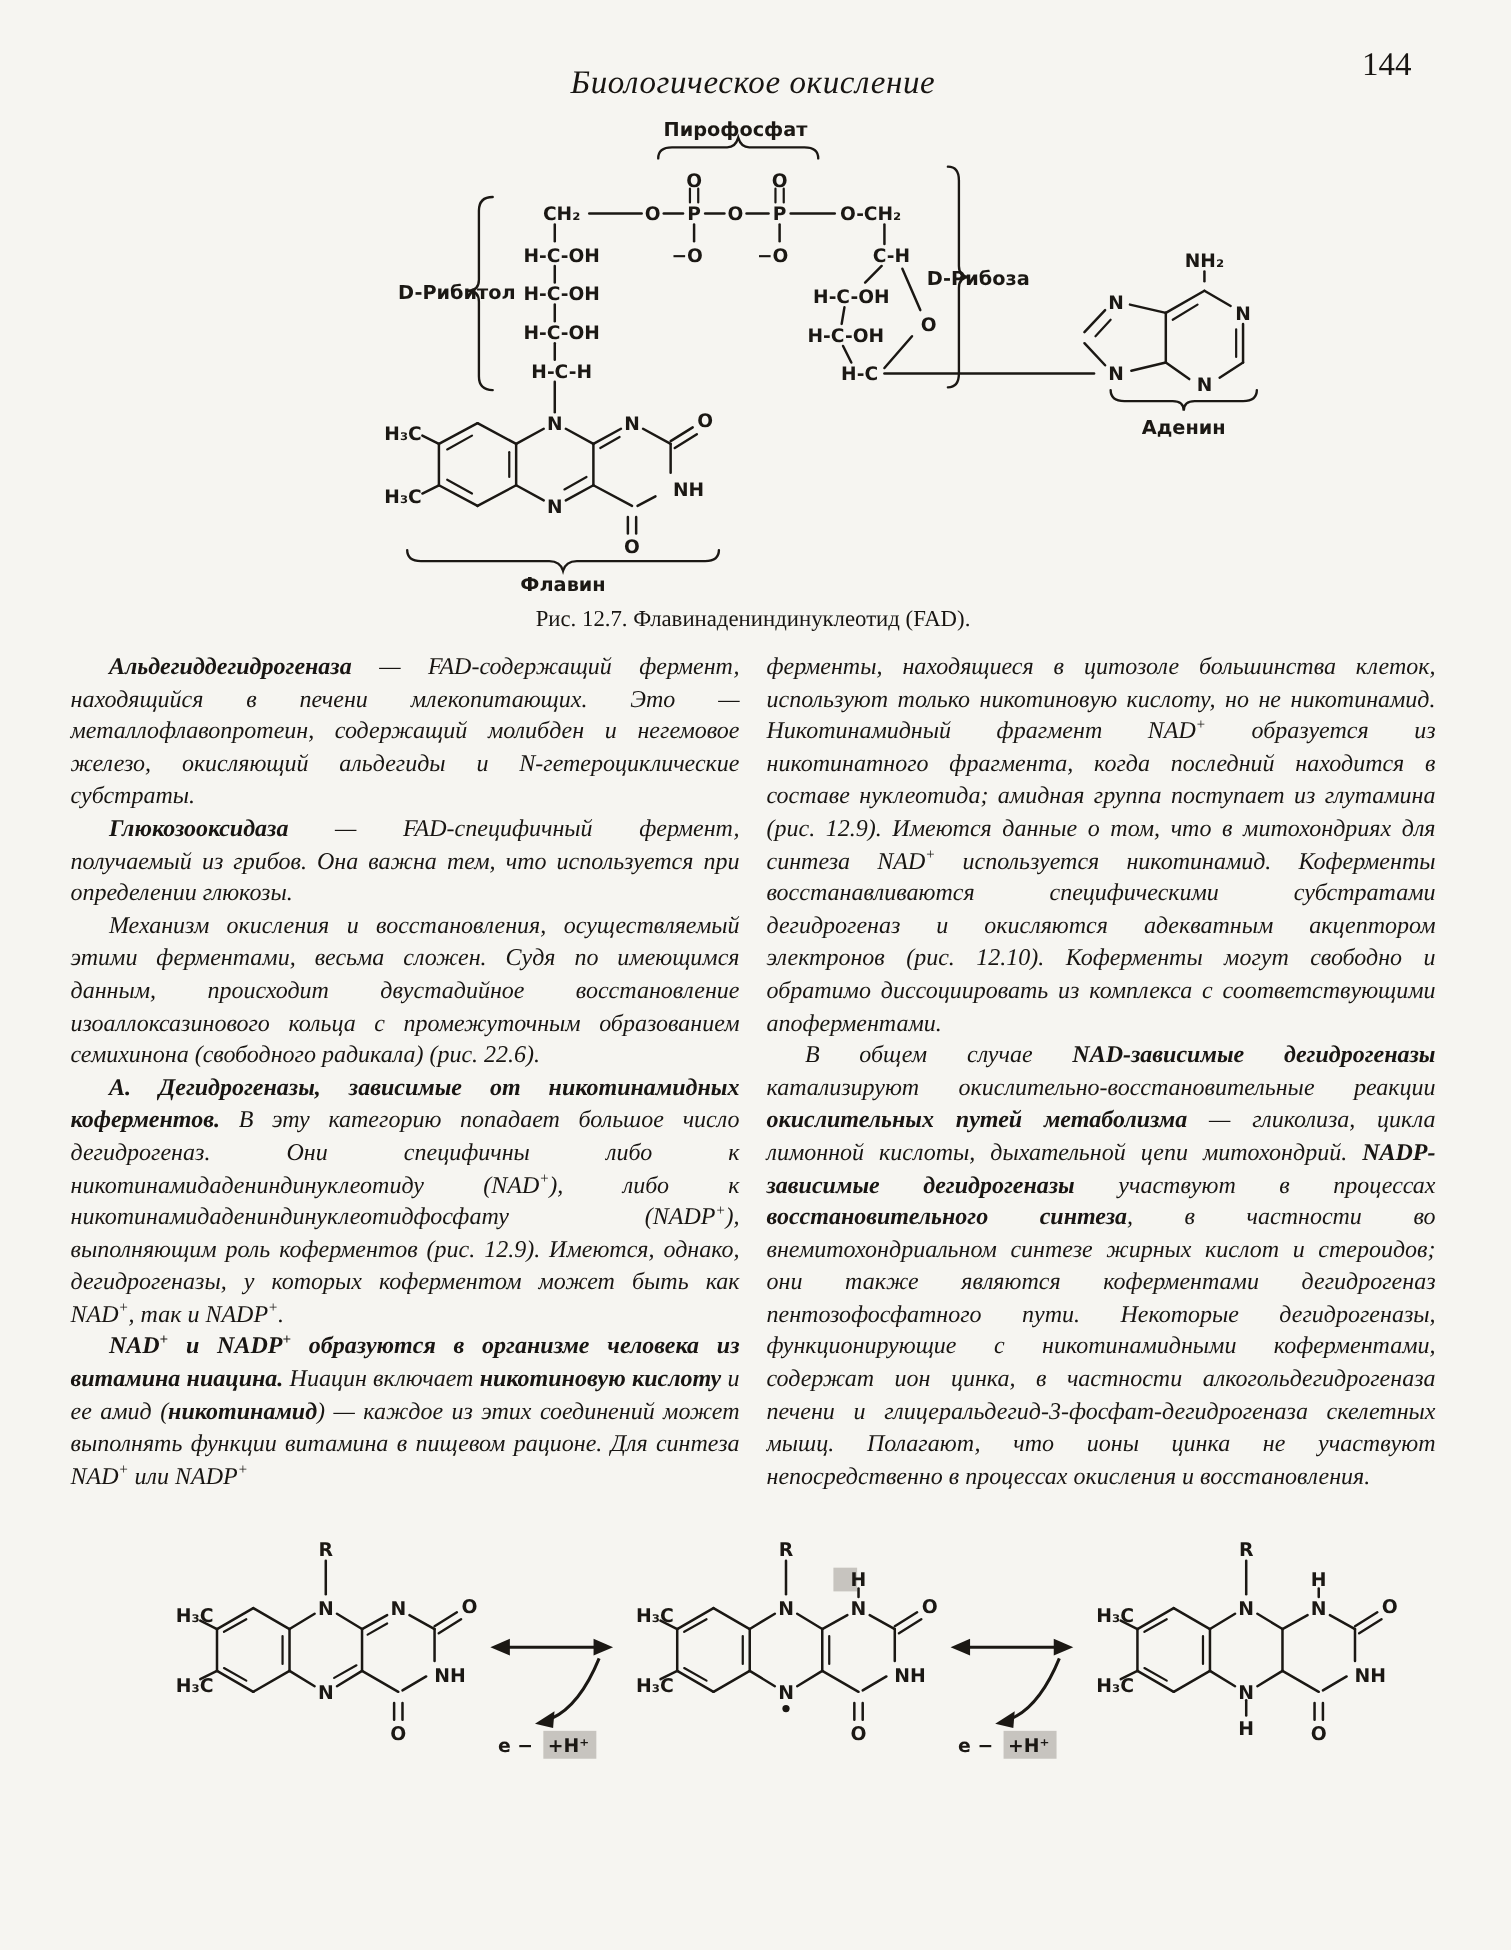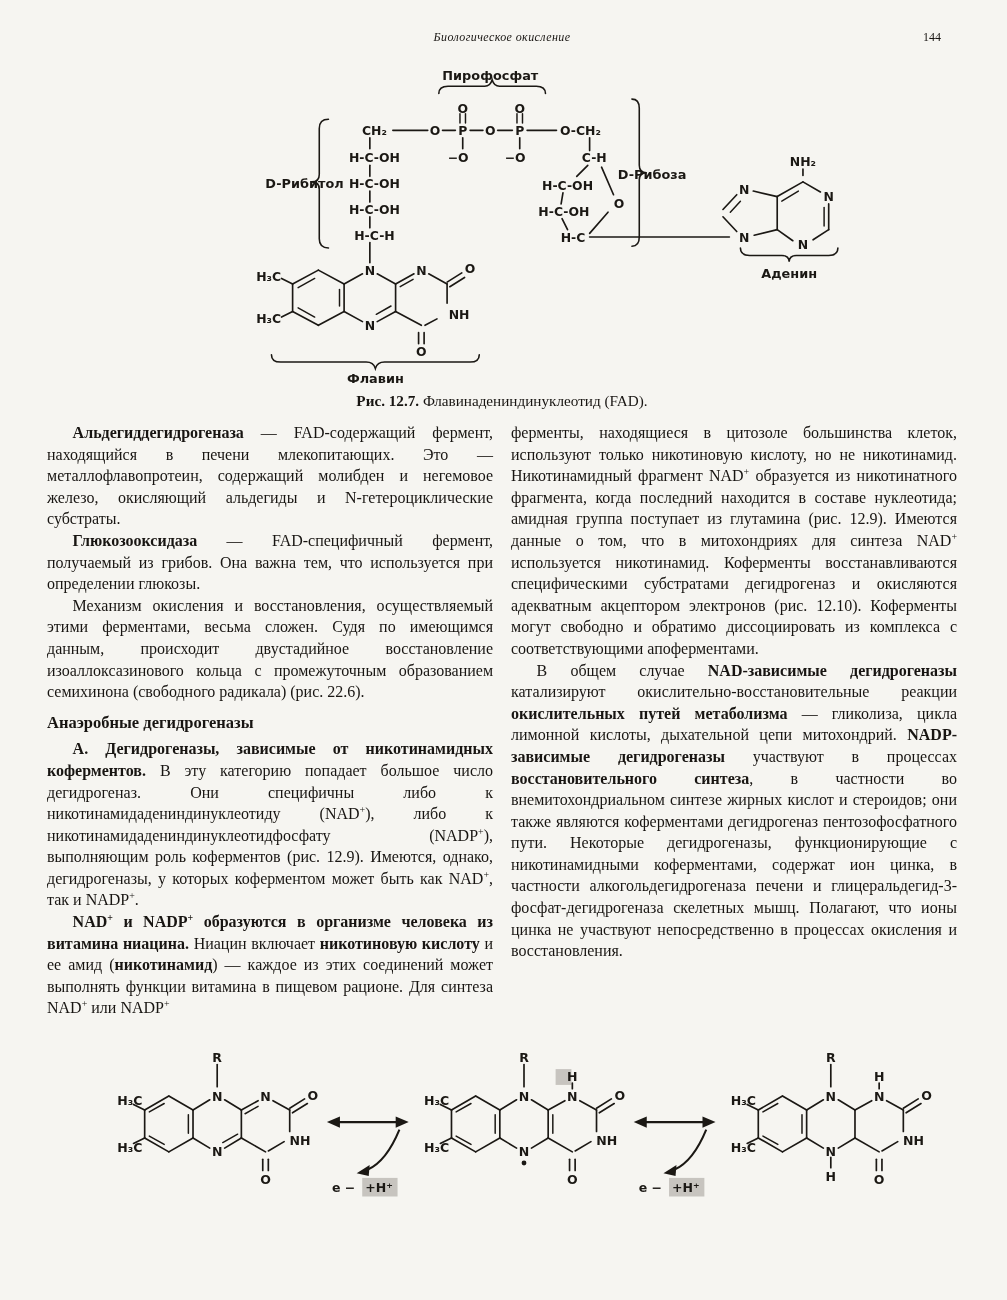--- a/index.html
+++ b/index.html
@@ -4,29 +4,29 @@
 <style>
   html,body{margin:0;padding:0;}
   body{
     width:1007px;height:1300px;
     background:#f6f5f1;
     font-family:"Liberation Serif","DejaVu Serif",serif;
     color:#181512;
     overflow:hidden;
   }
   .page{box-sizing:border-box;width:1007px;height:1300px;padding:0 50px 0 47px;position:relative;}
-  .hdr{position:relative;padding-top:30px;text-align:center;font-size:12px;height:24px;}
+  .hdr{position:relative;padding-top:42px;text-align:center;font-size:22px;height:24px;}
   .hdr .title{font-style:italic;letter-spacing:.4px;}
   .hdr .pagenum{position:absolute;right:16px;top:30px;font-style:normal;}
   figure{margin:12px;}
   .fig127 svg{display:block;margin:8px 0 0 170px;}
   .fig128 svg{display:block;margin:2px auto 0 auto;}
   .caption{text-align:center;font-size:15.2px;margin-top:6px;}
-  .caption .b{font-weight:700;}
-  .columns{display:flex;gap:18px;margin-top:12px;text-align:justify;font-size:16px;line-height:21.6px;}
+  .caption .b{font-weight:400;}
+  .columns{display:flex;gap:18px;margin-top:12px;text-align:justify;font-size:16px;line-height:21.6px;font-style:italic;}
   .col{width:446px;}
   .col p{margin:0;}
   .col p.indent{text-indent:1.6em;}
   .col .col-heading{font-size:16.5px;font-weight:700;margin:9px 0 5px 0;text-align:left;}
   .b{font-weight:700;}
   sup{font-size:.62em;line-height:0;}
   
   svg text{
     font-family:"DejaVu Sans",sans-serif;
     font-weight:700;font-size:13.5px;
@@ -177,21 +177,20 @@
       </g>
     </svg>
     <figcaption class="caption"><span class="b">Рис. 12.7.</span><span> Флавинадениндинуклеотид (FAD).</span></figcaption>
   </figure>
 
   <div class="columns">
     <div class="col">
         <p class="indent"><span class="b">Альдегиддегидрогеназа</span><span> — FAD-содержащий фермент, находящийся в печени млекопитающих. Это — металлофлавопротеин, содержащий молибден и негемовое железо, окисляющий альдегиды и N-гетероциклические субстраты.</span></p>
         <p class="indent"><span class="b">Глюкозооксидаза</span><span> — FAD-специфичный фермент, получаемый из грибов. Она важна тем, что используется при определении глюкозы.</span></p>
         <p class="indent"><span>Механизм окисления и восстановления, осуществляемый этими ферментами, весьма сложен. Судя по имеющимся данным, происходит двустадийное восстановление изоаллоксазинового кольца с промежуточным образованием семихинона (свободного радикала) (рис. 22.6).</span></p>
-        <div class="col-heading"><span class="b">Анаэробные дегидрогеназы</span></div>
         <p class="indent"><span class="b">А. Дегидрогеназы, зависимые от никотинамидных коферментов.</span><span> В эту категорию попадает большое число дегидрогеназ. Они специфичны либо к никотинамидадениндинуклеотиду (NAD</span><sup>+</sup><span>), либо к никотинамидадениндинуклеотидфосфату (NADP</span><sup>+</sup><span>), выполняющим роль коферментов (рис. 12.9). Имеются, однако, дегидрогеназы, у которых коферментом может быть как NAD</span><sup>+</sup><span>, так и NADP</span><sup>+</sup><span>.</span></p>
         <p class="indent"><span class="b">NAD</span><sup class="b">+</sup><span class="b"> и NADP</span><sup class="b">+</sup><span class="b"> образуются в организме человека из витамина ниацина.</span><span> Ниацин включает </span><span class="b">никотиновую кислоту</span><span> и ее амид (</span><span class="b">никотинамид</span><span>) — каждое из этих соединений может выполнять функции витамина в пищевом рационе. Для синтеза NAD</span><sup>+</sup><span> или NADP</span><sup>+</sup></p>
       </div>
     <div class="col">
         <p><span>ферменты, находящиеся в цитозоле большинства клеток, используют только никотиновую кислоту, но не никотинамид. Никотинамидный фрагмент NAD</span><sup>+</sup><span> образуется из никотинатного фрагмента, когда последний находится в составе нуклеотида; амидная группа поступает из глутамина (рис. 12.9). Имеются данные о том, что в митохондриях для синтеза NAD</span><sup>+</sup><span> используется никотинамид. Коферменты восстанавливаются специфическими субстратами дегидрогеназ и окисляются адекватным акцептором электронов (рис. 12.10). Коферменты могут свободно и обратимо диссоциировать из комплекса с соответствующими апоферментами.</span></p>
         <p class="indent"><span>В общем случае </span><span class="b">NAD-зависимые дегидрогеназы</span><span> катализируют окислительно-восстановительные реакции </span><span class="b">окислительных путей метаболизма</span><span> — гликолиза, цикла лимонной кислоты, дыхательной цепи митохондрий. </span><span class="b">NADP-зависимые дегидрогеназы</span><span> участвуют в процессах </span><span class="b">восстановительного синтеза</span><span>, в частности во внемитохондриальном синтезе жирных кислот и стероидов; они также являются коферментами дегидрогеназ пентозофосфатного пути. Некоторые дегидрогеназы, функционирующие с никотинамидными коферментами, содержат ион цинка, в частности алкогольдегидрогеназа печени и глицеральдегид-3-фосфат-дегидрогеназа скелетных мышц. Полагают, что ионы цинка не участвуют непосредственно в процессах окисления и восстановления.</span></p>
       </div>
   </div>
 
   <figure class="fig128">

